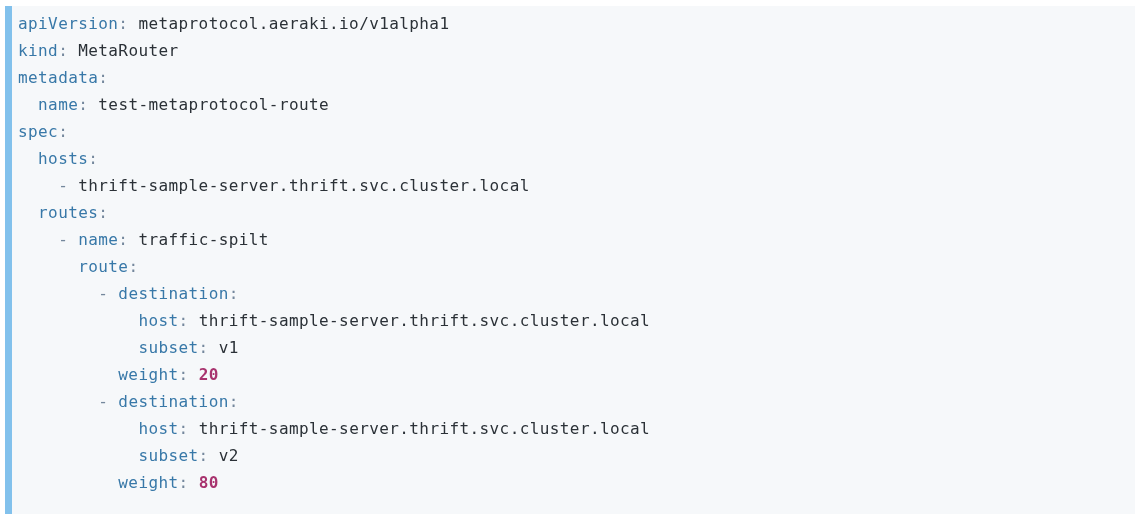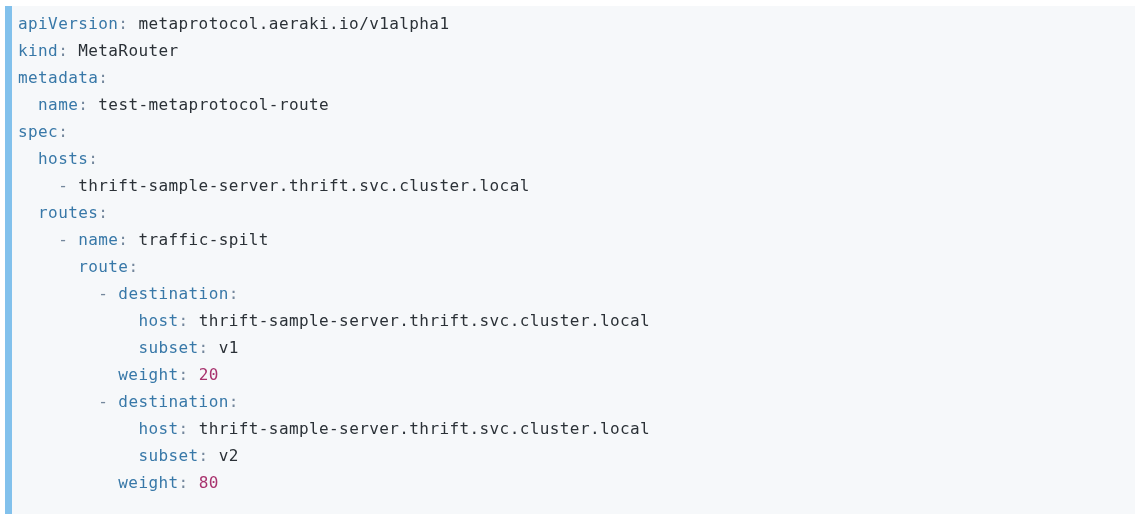--- a/index.html
+++ b/index.html
@@ -23,20 +23,20 @@
     font-size: 16px;
     line-height: 27px;
     letter-spacing: 0.4px;
     white-space: pre;
   }
   .line   { white-space: pre; }
   .key    { color: var(--key-color, #3878a8); }
   .punct  { color: var(--punct-color, #74879c); }
   .value  { color: var(--value-color, #2b3137); }
   .plain  { color: var(--value-color, #2b3137); }
-  .number { color: var(--number-color, #a8336e); }
+  .number { color: var(--number-color, #a8336e); font-weight: bold; }
 </style>
 </head>
 <body>
 
 <div class="codeblock">
   <pre class="code"><div class="line"><span class="key">apiVersion</span><span class="punct">:</span><span class="plain"> </span><span class="value">metaprotocol.aeraki.io/v1alpha1</span></div><div class="line"><span class="key">kind</span><span class="punct">:</span><span class="plain"> </span><span class="value">MetaRouter</span></div><div class="line"><span class="key">metadata</span><span class="punct">:</span></div><div class="line"><span class="plain">  </span><span class="key">name</span><span class="punct">:</span><span class="plain"> </span><span class="value">test-metaprotocol-route</span></div><div class="line"><span class="key">spec</span><span class="punct">:</span></div><div class="line"><span class="plain">  </span><span class="key">hosts</span><span class="punct">:</span></div><div class="line"><span class="plain">    </span><span class="punct">- </span><span class="value">thrift-sample-server.thrift.svc.cluster.local</span></div><div class="line"><span class="plain">  </span><span class="key">routes</span><span class="punct">:</span></div><div class="line"><span class="plain">    </span><span class="punct">- </span><span class="key">name</span><span class="punct">:</span><span class="plain"> </span><span class="value">traffic-spilt</span></div><div class="line"><span class="plain">      </span><span class="key">route</span><span class="punct">:</span></div><div class="line"><span class="plain">        </span><span class="punct">- </span><span class="key">destination</span><span class="punct">:</span></div><div class="line"><span class="plain">            </span><span class="key">host</span><span class="punct">:</span><span class="plain"> </span><span class="value">thrift-sample-server.thrift.svc.cluster.local</span></div><div class="line"><span class="plain">            </span><span class="key">subset</span><span class="punct">:</span><span class="plain"> </span><span class="value">v1</span></div><div class="line"><span class="plain">          </span><span class="key">weight</span><span class="punct">:</span><span class="plain"> </span><span class="number">20</span></div><div class="line"><span class="plain">        </span><span class="punct">- </span><span class="key">destination</span><span class="punct">:</span></div><div class="line"><span class="plain">            </span><span class="key">host</span><span class="punct">:</span><span class="plain"> </span><span class="value">thrift-sample-server.thrift.svc.cluster.local</span></div><div class="line"><span class="plain">            </span><span class="key">subset</span><span class="punct">:</span><span class="plain"> </span><span class="value">v2</span></div><div class="line"><span class="plain">          </span><span class="key">weight</span><span class="punct">:</span><span class="plain"> </span><span class="number">80</span></div></pre>
 </div>
 
 </body></html>

